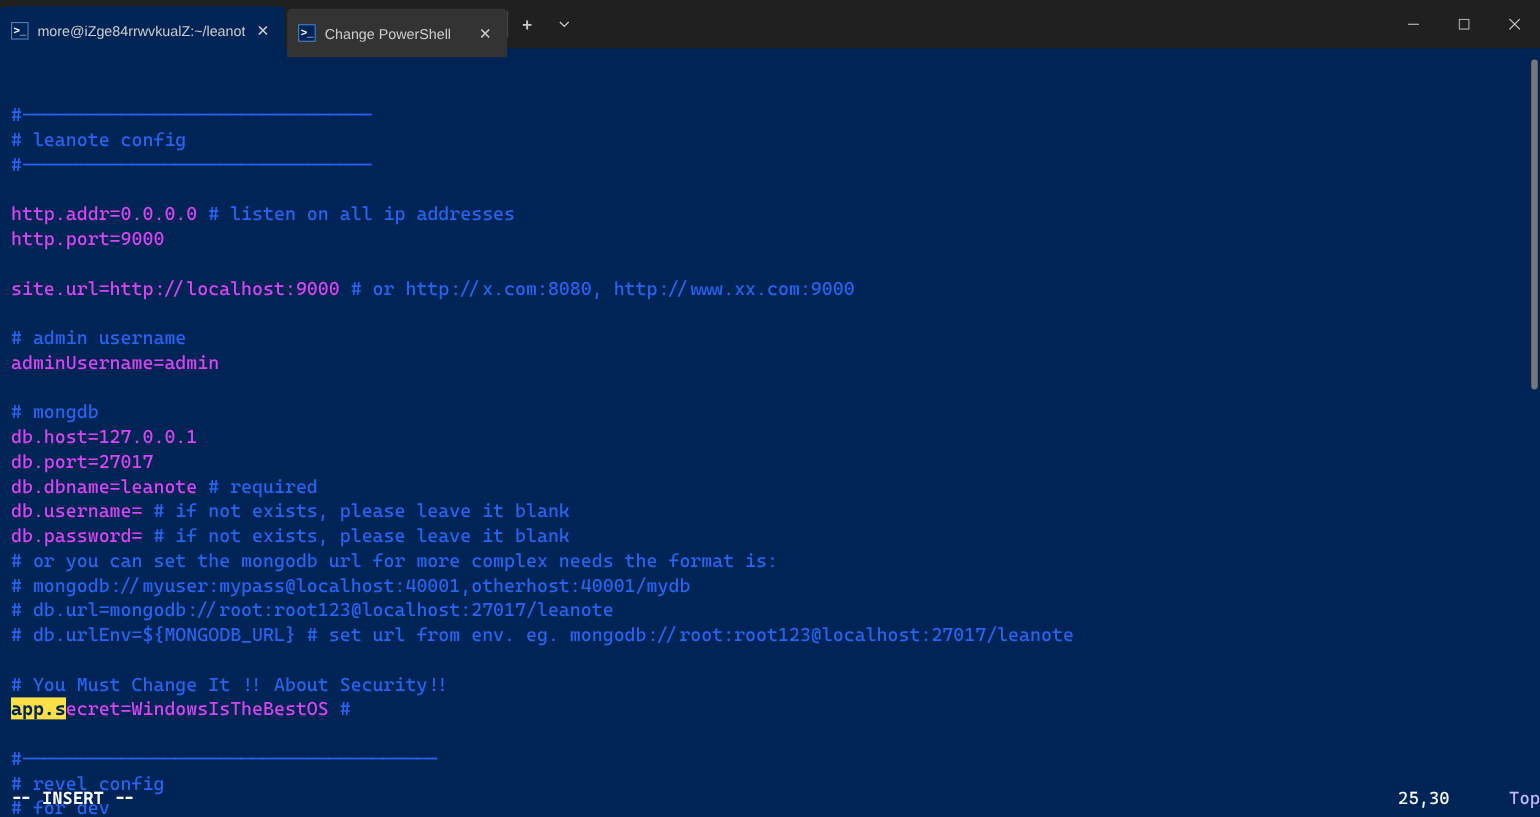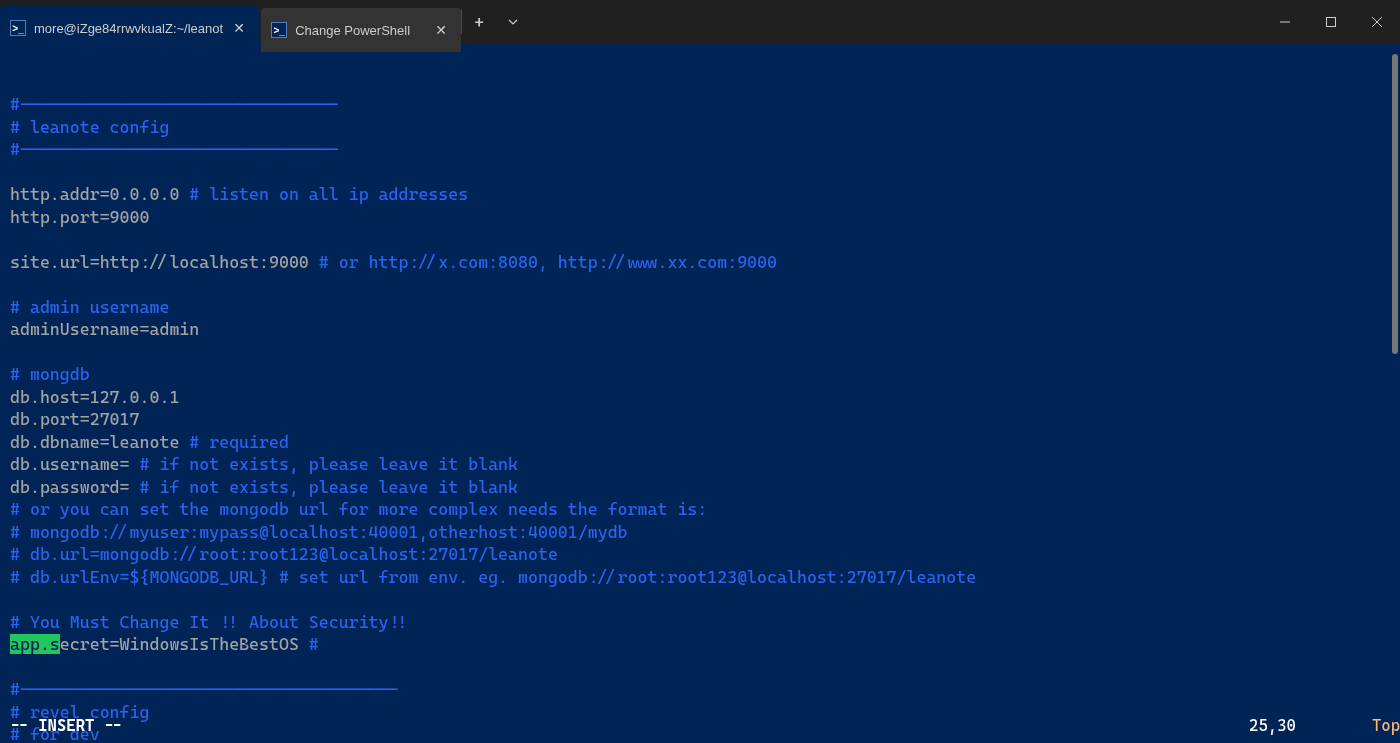--- a/index.html
+++ b/index.html
@@ -128,50 +128,51 @@
       overflow: hidden;
       position: relative;
     }
     .line {
       display: block;
     }
     .comment {
       color: #2864f0;
     }
     .normal {
-      color: #a3a3a3;
+      color: #d946ef;
     }
     .highlight {
-      background: #22c55e;
+      background: #fde047;
       color: #012456;
+      font-weight: bold;
     }
     .status-line {
       position: absolute;
       bottom: 6px;
       left: 10px;
       right: 0;
       display: flex;
       font-size: 16px;
     }
     .status-mode {
       flex: 0 0 auto;
       font-weight: bold;
       color: #ffffff;
     }
     .status-spacer {
       flex: 1;
     }
     .status-pos {
       flex: 0 0 auto;
       color: #ffffff;
-      margin-right: 76px;
+      margin-right: 54px;
     }
     .status-scroll {
       flex: 0 0 auto;
-      color: #fdba74;
+      color: #c4b5fd;
     }
     .scrollbar-track {
       position: absolute;
       right: 0;
       top: 44px;
       bottom: 0;
       width: 14px;
       background: transparent;
     }
     .scrollbar-thumb {

